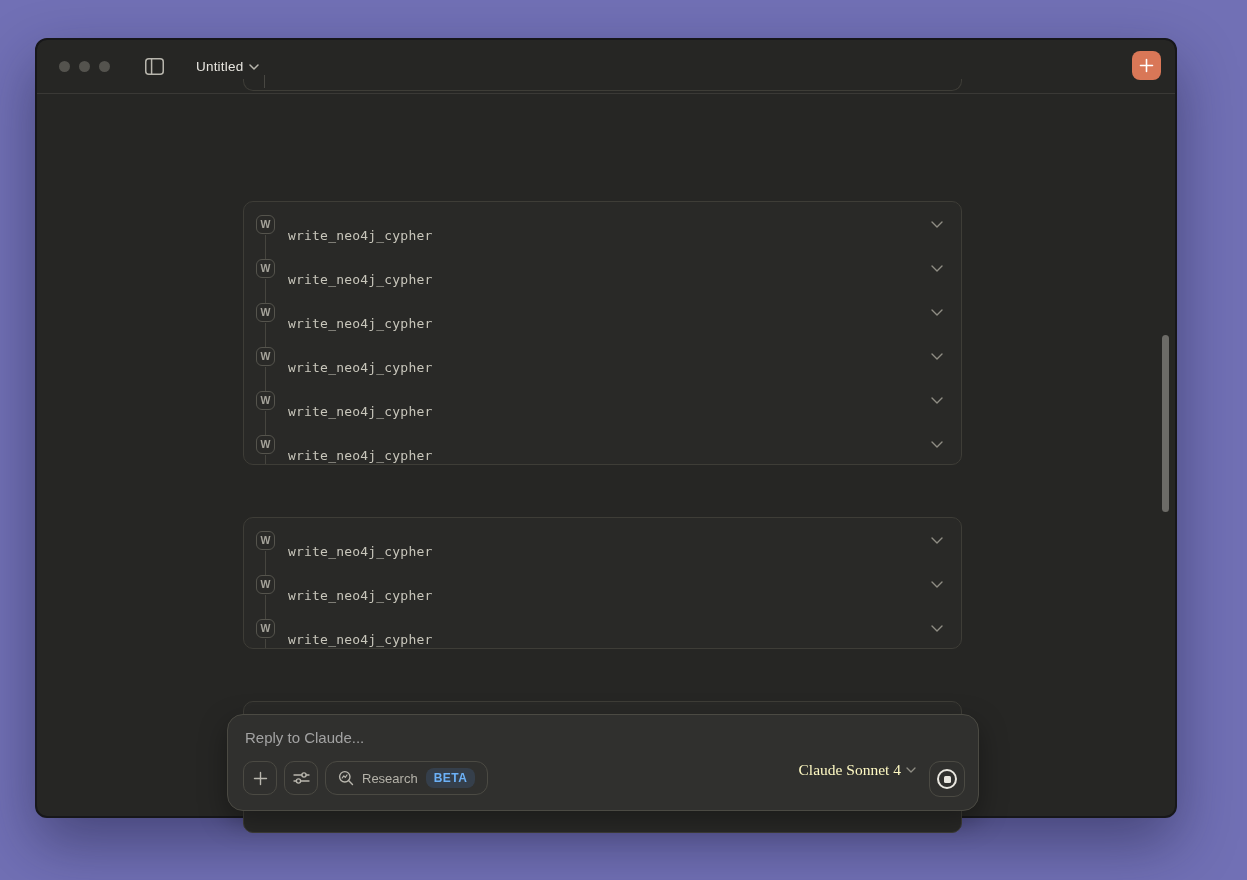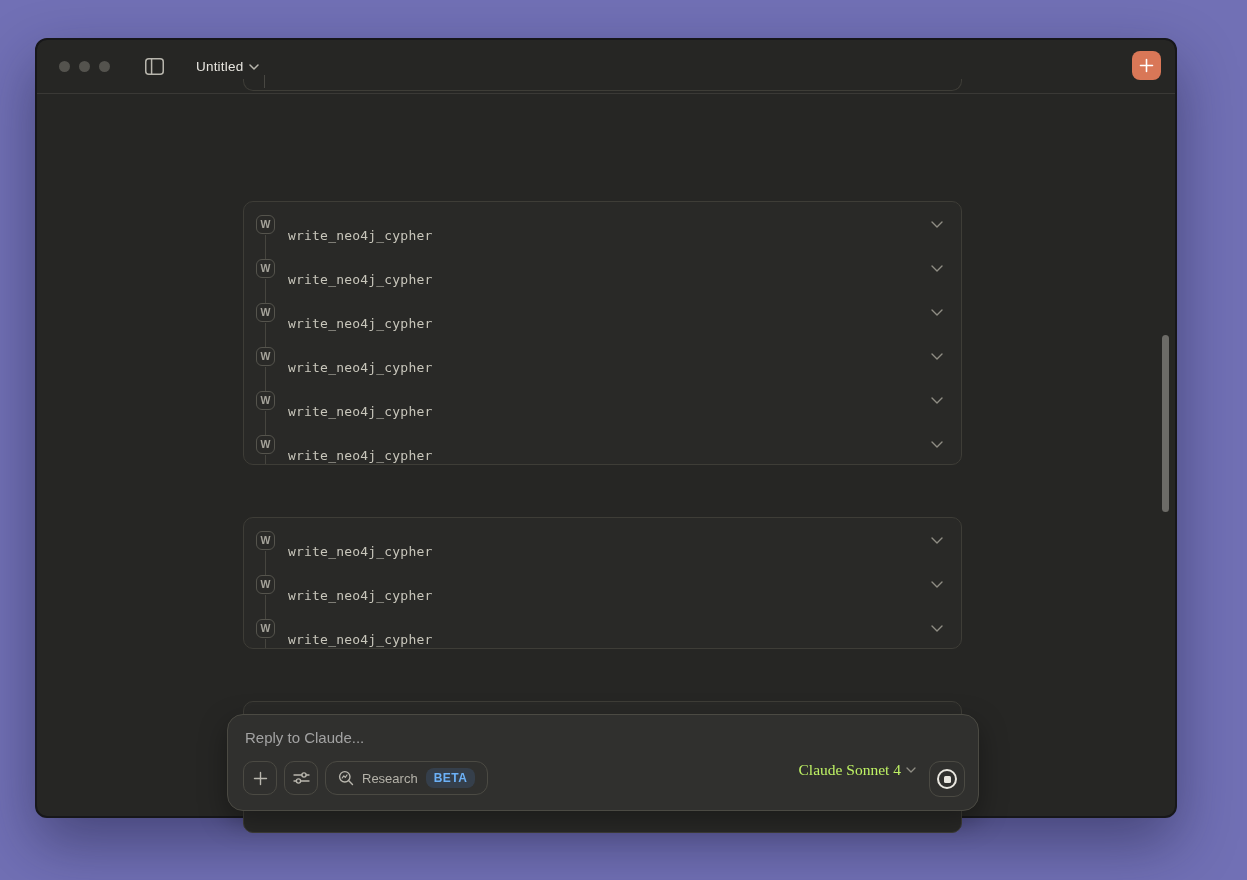--- a/index.html
+++ b/index.html
@@ -99,21 +99,21 @@
   }
   .research-label{ color:#b4b2a9; font-size:13px; }
   .beta-badge{
     color:#6cb1f7; background:rgba(80,140,230,.16);
     font-size:12px; font-weight:600; letter-spacing:.5px;
     padding:3px 8px; border-radius:8px;
   }
   .bar-spacer{ flex:1; }
   .model-selector{
     display:flex; align-items:center; gap:5px; margin-right:13px; cursor:pointer;
-    font-family:"Liberation Serif", serif; font-size:15.5px; color:#bef264;
+    font-family:"Liberation Serif", serif; font-size:15.5px; color:#fef9c3;
   }
   .stop-btn{
     width:36px; height:36px; border:1px solid #4b4a43; border-radius:11px;
     background:transparent; display:flex; align-items:center; justify-content:center;
     cursor:pointer;
   }
   .stop-icon{
     width:20px; height:20px; border:2px solid #e9e7e0; border-radius:50%;
     display:flex; align-items:center; justify-content:center;
   }

